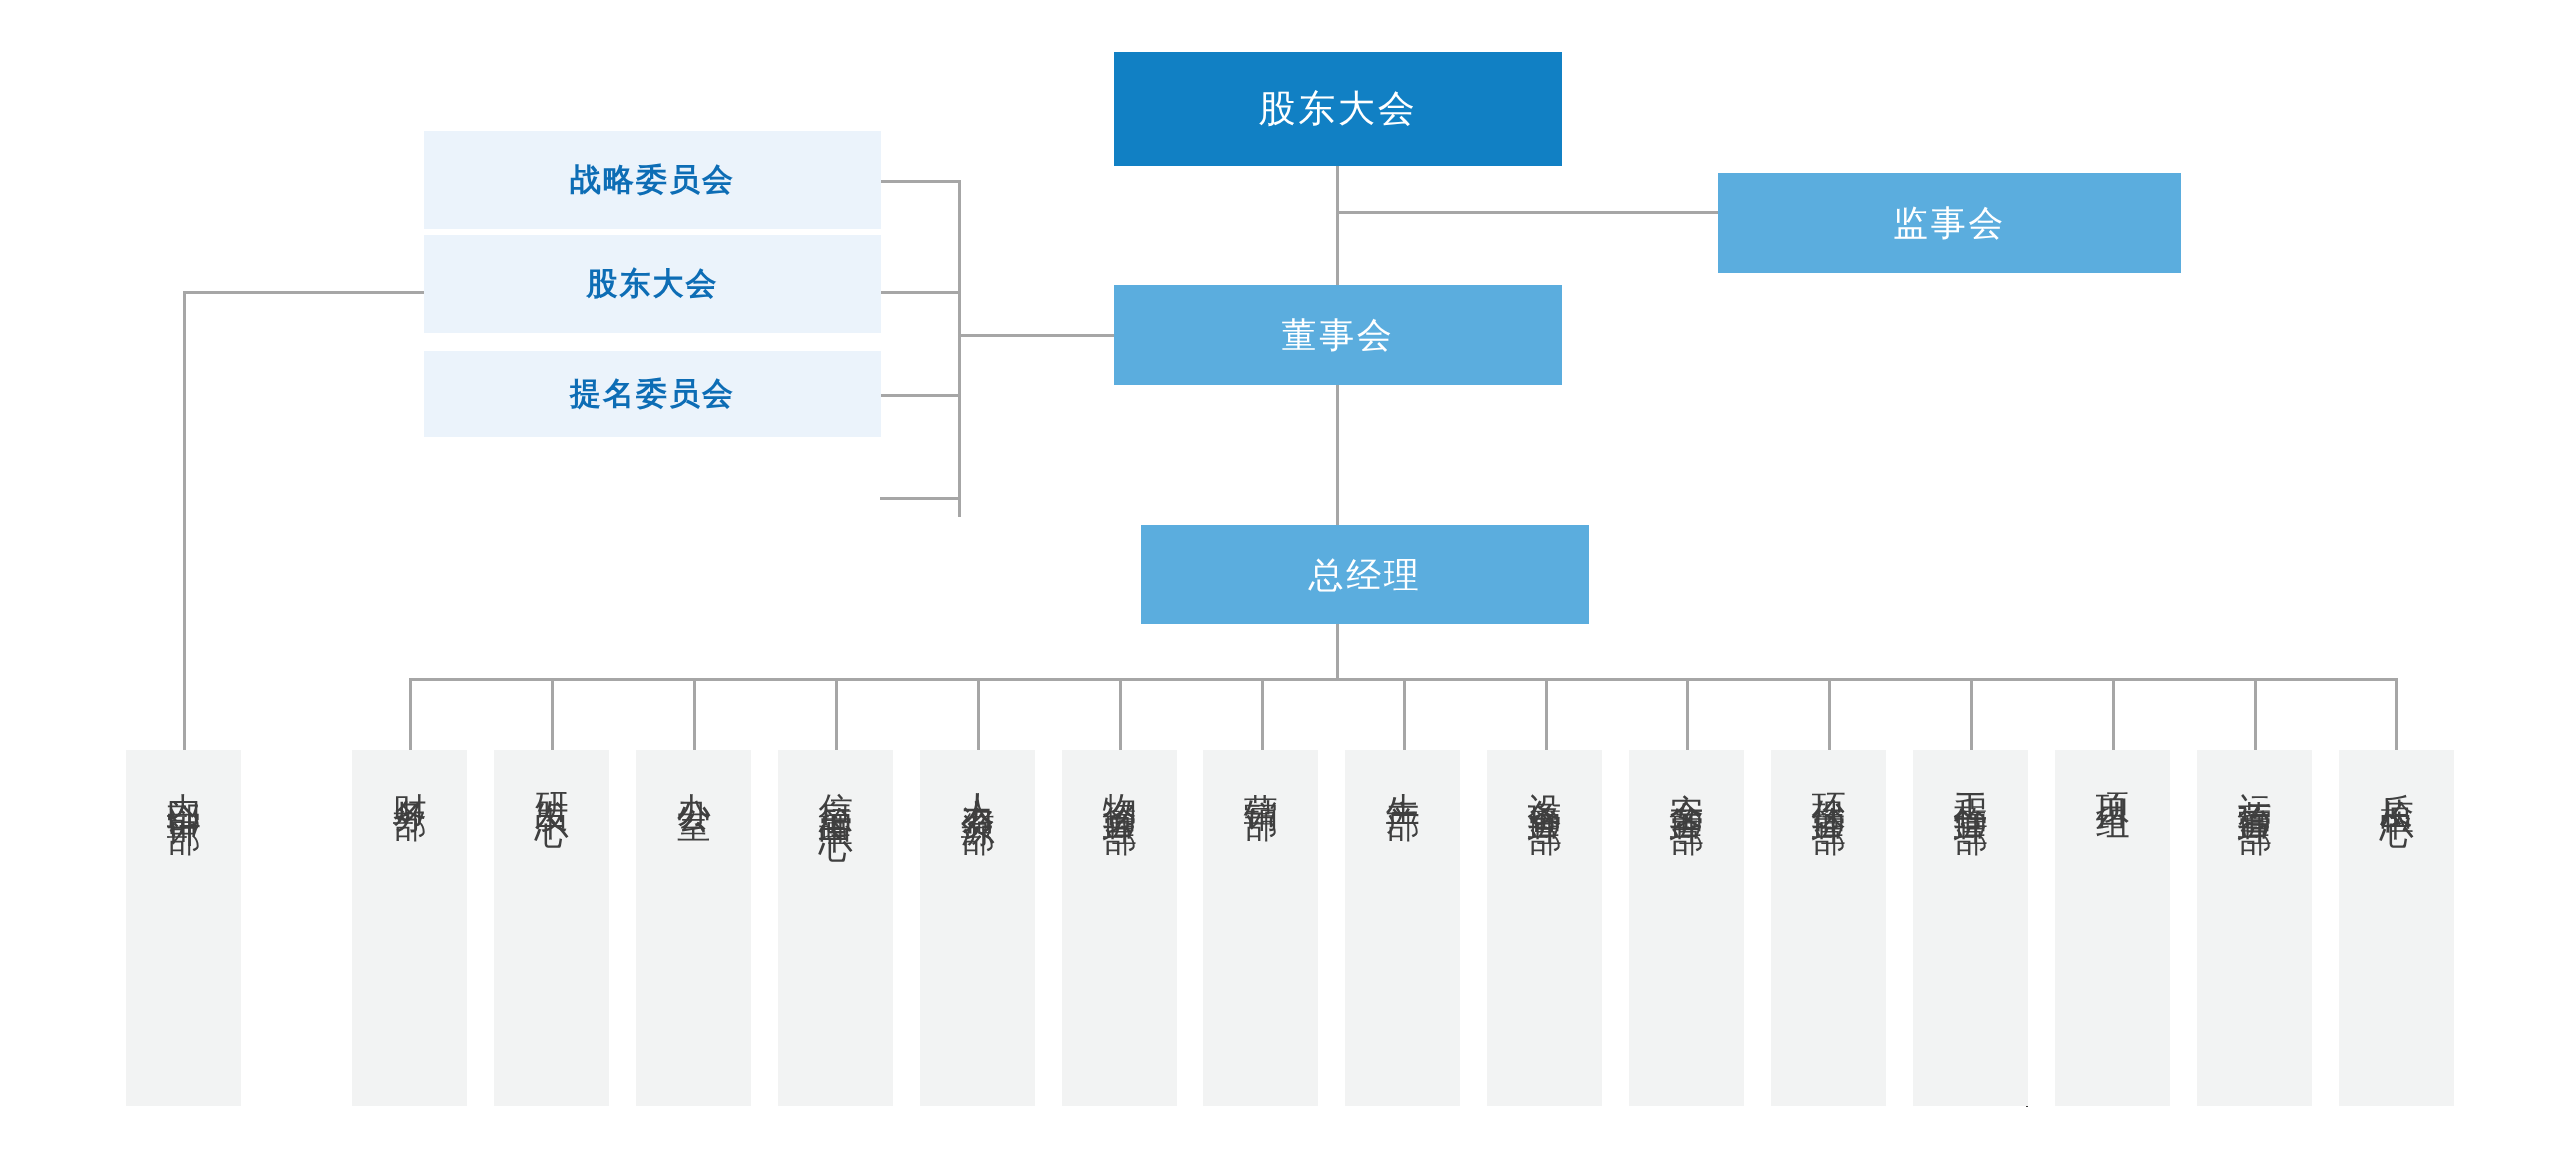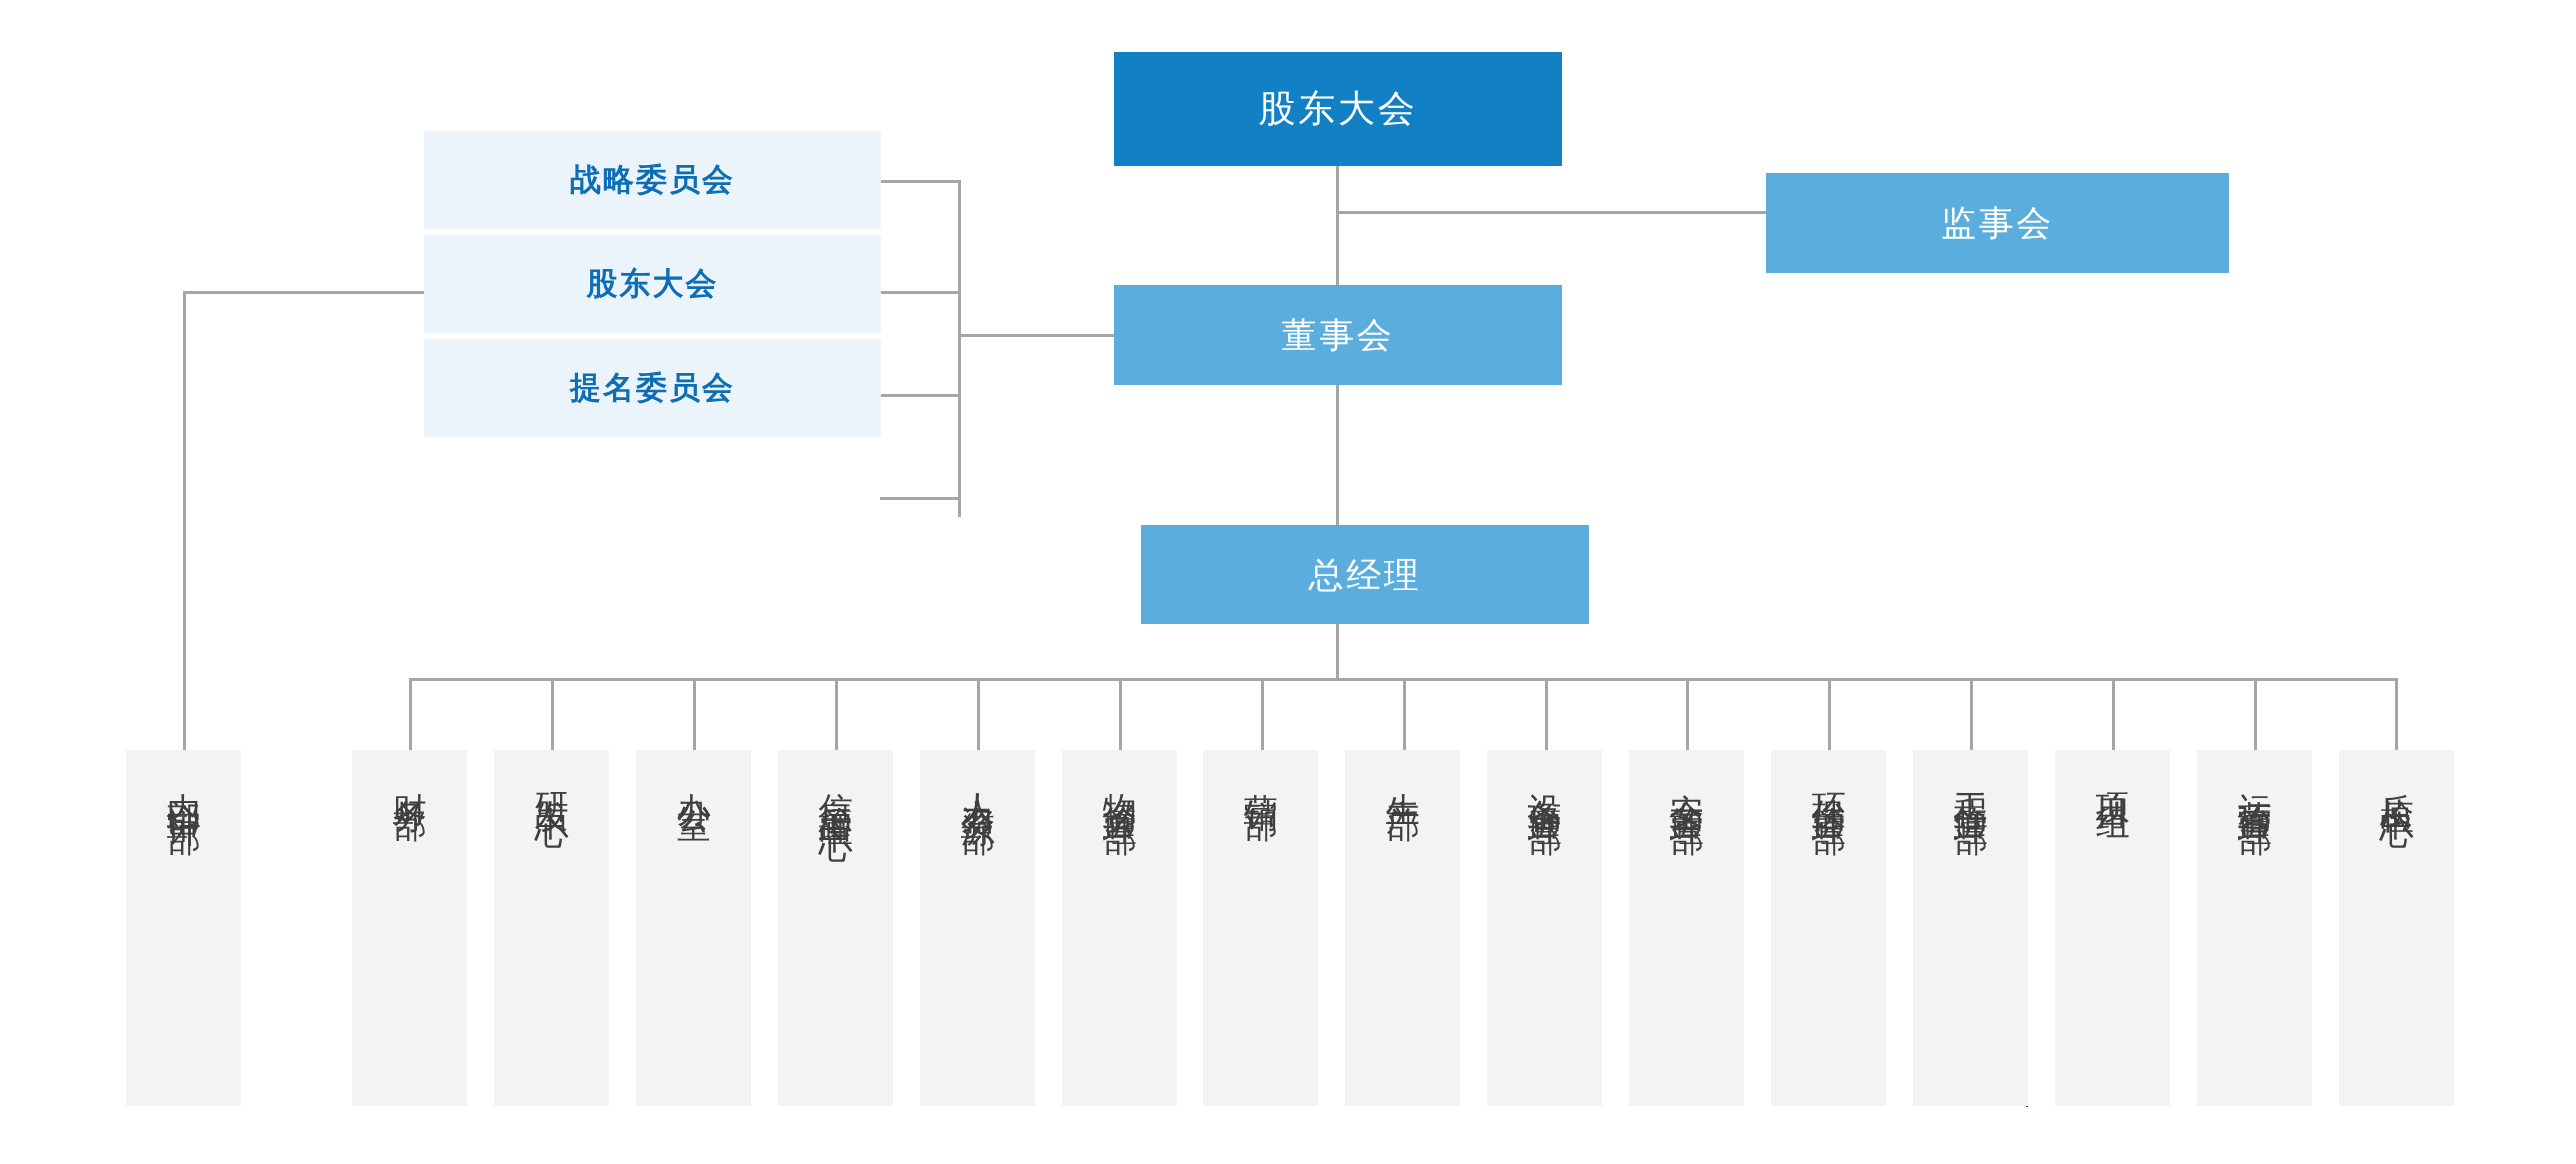--- a/index.html
+++ b/index.html
@@ -78,39 +78,39 @@
   <div class="ln ln-v" style="left:2112px;top:678px;height:74px;"></div>
   <div class="ln ln-v" style="left:2254px;top:678px;height:74px;"></div>
   <div class="ln ln-v" style="left:2395px;top:678px;height:74px;"></div>
 
   <div class="sep" style="left:2026px;top:750px;height:357px;"></div>
 
   <div class="node n-primary" style="left:1114px;top:52px;width:448px;height:114px;">
     <span class="lbl">股东大会</span>
   </div>
 
-  <div class="node n-secondary" style="left:1766px;top:173px;width:463px;height:100px;">
+  <div class="node n-secondary" style="left:1718px;top:173px;width:463px;height:100px;">
     <span class="lbl">监事会</span>
   </div>
 
   <div class="node n-secondary" style="left:1114px;top:285px;width:448px;height:100px;">
     <span class="lbl">董事会</span>
   </div>
 
   <div class="node n-secondary" style="left:1141px;top:525px;width:448px;height:99px;">
     <span class="lbl">总经理</span>
   </div>
 
   <div class="node n-committee" style="left:424px;top:131px;width:457px;height:98px;">
     <span class="lbl">战略委员会</span>
   </div>
   <div class="node n-committee" style="left:424px;top:235px;width:457px;height:98px;">
     <span class="lbl">股东大会</span>
   </div>
-  <div class="node n-committee" style="left:424px;top:339px;width:457px;height:98px;">
+  <div class="node n-committee" style="left:424px;top:351px;width:457px;height:86px;">
     <span class="lbl">提名委员会</span>
   </div>
 
   <div class="node n-dept" style="left:126px;top:750px;width:115px;height:356px;">
     <span class="lbl">内部审计部</span>
   </div>
 
   <div class="node n-dept" style="left:352px;top:750px;width:115px;height:356px;">
     <span class="lbl">财务部</span>
   </div>

